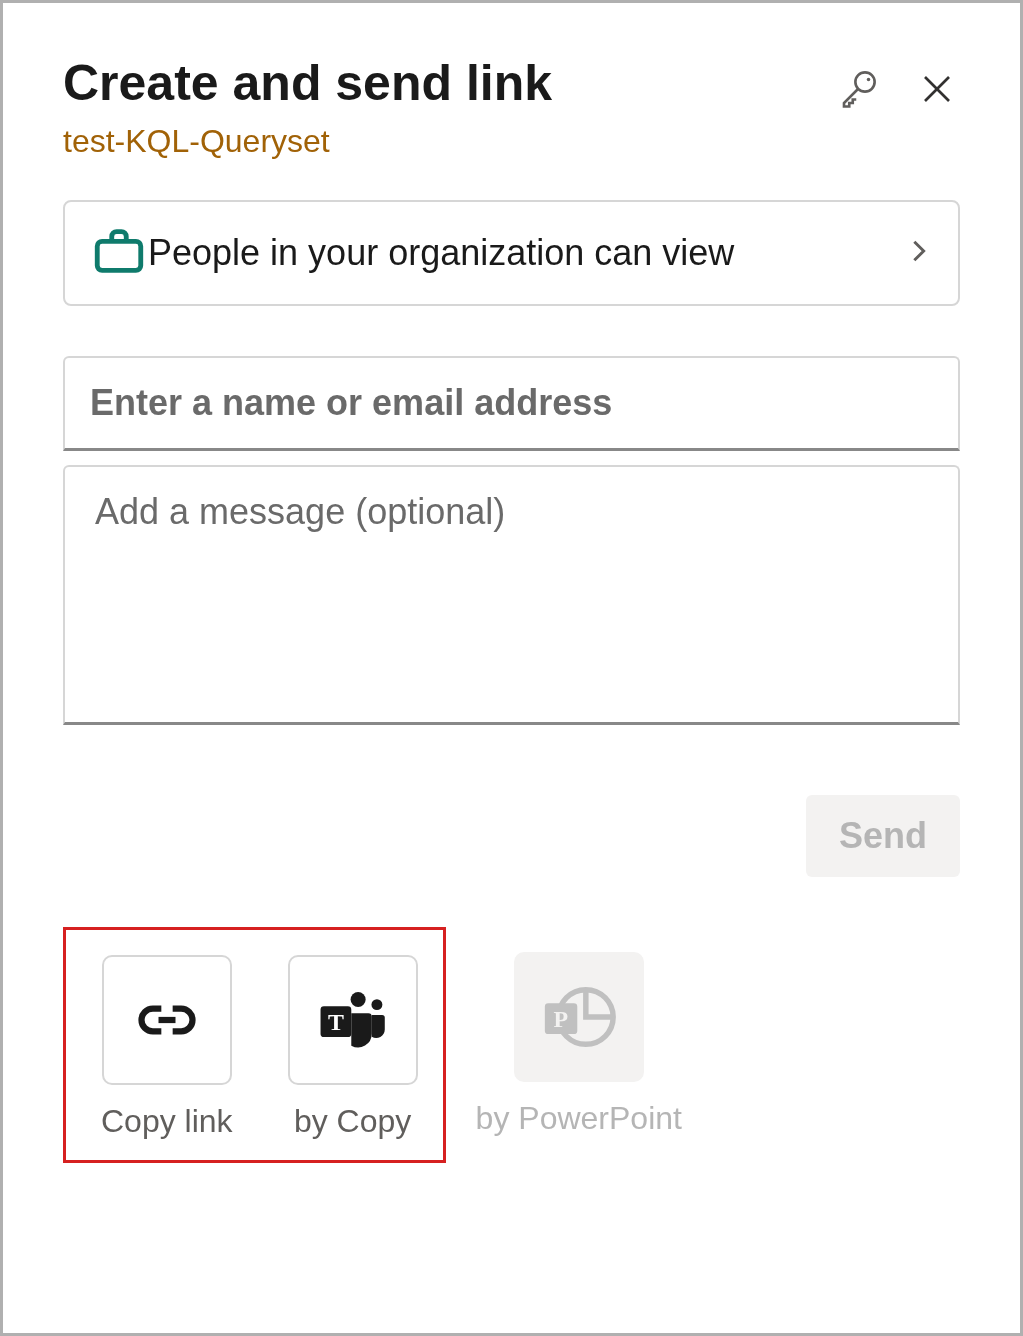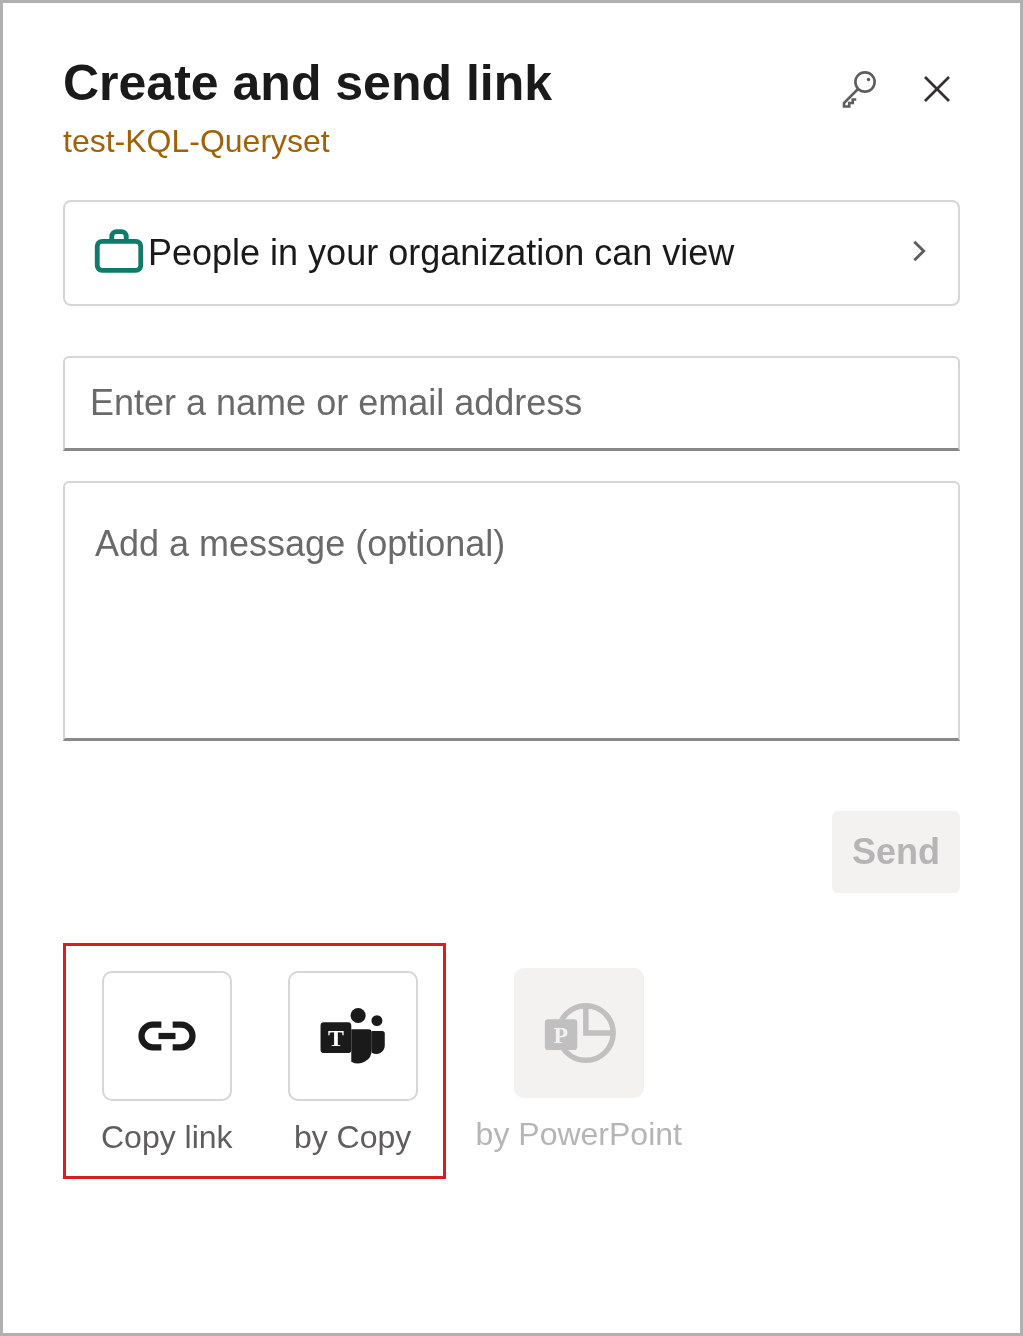--- a/index.html
+++ b/index.html
@@ -77,31 +77,32 @@
     .name-input {
       width: 100%;
       border: 2px solid #d6d6d6;
       border-bottom: 3px solid #888;
       border-radius: 6px 6px 0 0;
       padding: 24px 25px;
       font-size: 36px;
       font-family: inherit;
       color: #323130;
       outline: none;
-      margin-bottom: 30px;
+      margin-bottom: 14px;
+      font-weight: bold;
     }
     .name-input::placeholder {
       color: #6a6a6a;
     }
     .message-input {
       width: 100%;
       border: 2px solid #d6d6d6;
       border-bottom: 3px solid #888;
       border-radius: 6px 6px 0 0;
-      padding: 40px 30px;
+      padding: 24px 30px;
       font-size: 36px;
       font-family: inherit;
       color: #a16207;
       outline: none;
       resize: none;
       height: 260px;
     }
     .message-input::placeholder {
       color: #6a6a6a;
     }
@@ -109,21 +110,21 @@
       display: flex;
       justify-content: flex-end;
       margin-top: 70px;
     }
     .send-btn {
       background: #f3f2f1;
       border: none;
       color: #b5b5b5;
       font-size: 36px;
       font-weight: 600;
-      padding: 20px 20px;
+      padding: 20px 33px;
       border-radius: 6px;
       cursor: not-allowed;
       font-family: inherit;
     }
     .share-row {
       display: flex;
       align-items: flex-start;
       margin-top: 50px;
       gap: 30px;
     }

